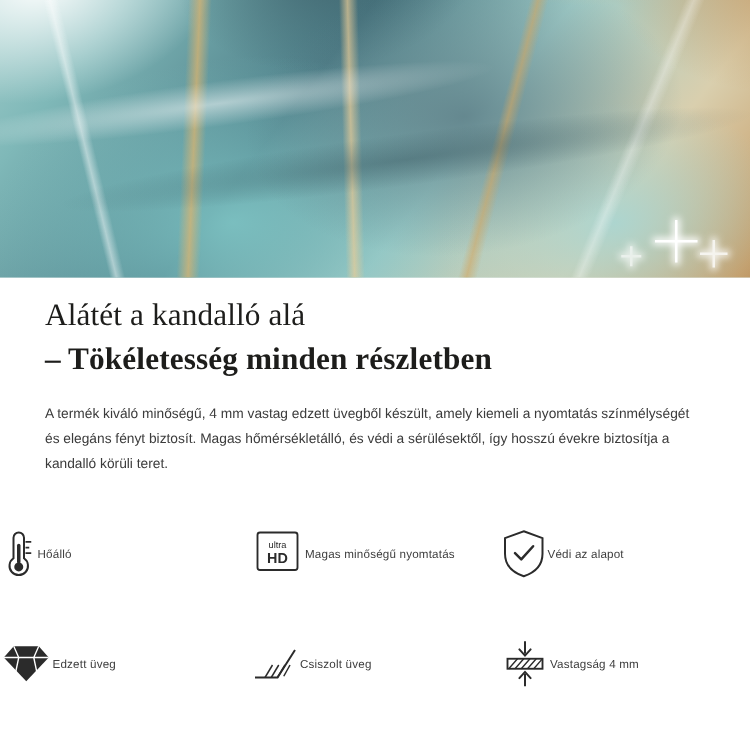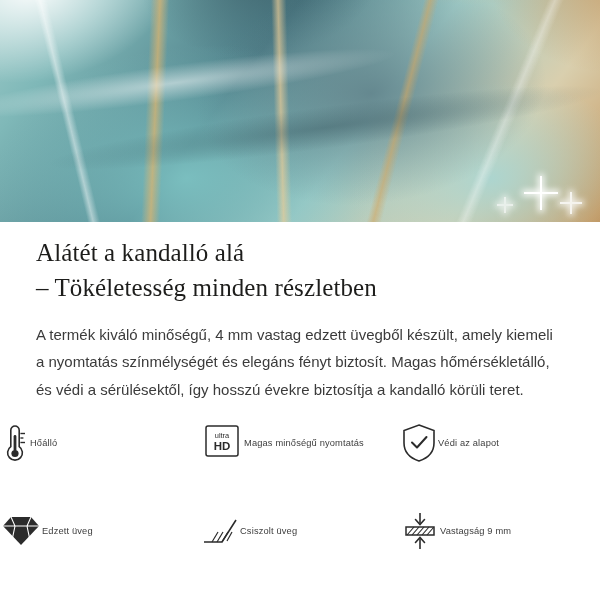--- a/index.html
+++ b/index.html
@@ -113,25 +113,25 @@
   .headline {
     margin: 0;
     padding: 14px 36px 0 36px;
     font-family: "Liberation Serif", serif;
     font-weight: 400;
     font-size: 25px;
     line-height: 1.38;
     color: #1d1d1b;
     letter-spacing: .1px;
   }
-  .headline .l2 { display: block; }
+  .headline .l2 { display: block; font-weight: bold; }
   .body-copy {
     margin: 0;
     padding: 16px 36px 0 36px;
-    font-size: 15px;
+    font-size: 11px;
     line-height: 1.82;
     color: #3b3b3b;
   }
 
   
   .features {
     position: absolute;
     left: 0;
     top: 396px;
     width: 600px;
@@ -254,17 +254,17 @@
       <div class="glyph">
         <svg width="40" height="42" viewBox="0 0 40 42">
           <line x1="20" y1="3" x2="20" y2="13" stroke="#2b2b2b" stroke-width="1.6"></line>
           <path d="M15.5 9.5 L20 14.5 L24.5 9.5" fill="none" stroke="#2b2b2b" stroke-width="1.6" stroke-linecap="round"></path>
           <rect x="6" y="17" width="28" height="8" fill="none" stroke="#2b2b2b" stroke-width="1.5"></rect>
           <path d="M7 25 L14 17 M12 25 L19 17 M17 25 L24 17 M22 25 L29 17 M27 25 L33.5 17.5" stroke="#2b2b2b" stroke-width="1.1"></path>
           <line x1="20" y1="39" x2="20" y2="29" stroke="#2b2b2b" stroke-width="1.6"></line>
           <path d="M15.5 32.5 L20 27.5 L24.5 32.5" fill="none" stroke="#2b2b2b" stroke-width="1.6" stroke-linecap="round"></path>
         </svg>
       </div>
-      <div class="caption">Vastagság 9 mm</div>
+      <div class="caption">Vastagság 4 mm</div>
     </div>
 
   </div>
 </div>
 
 </body></html>

